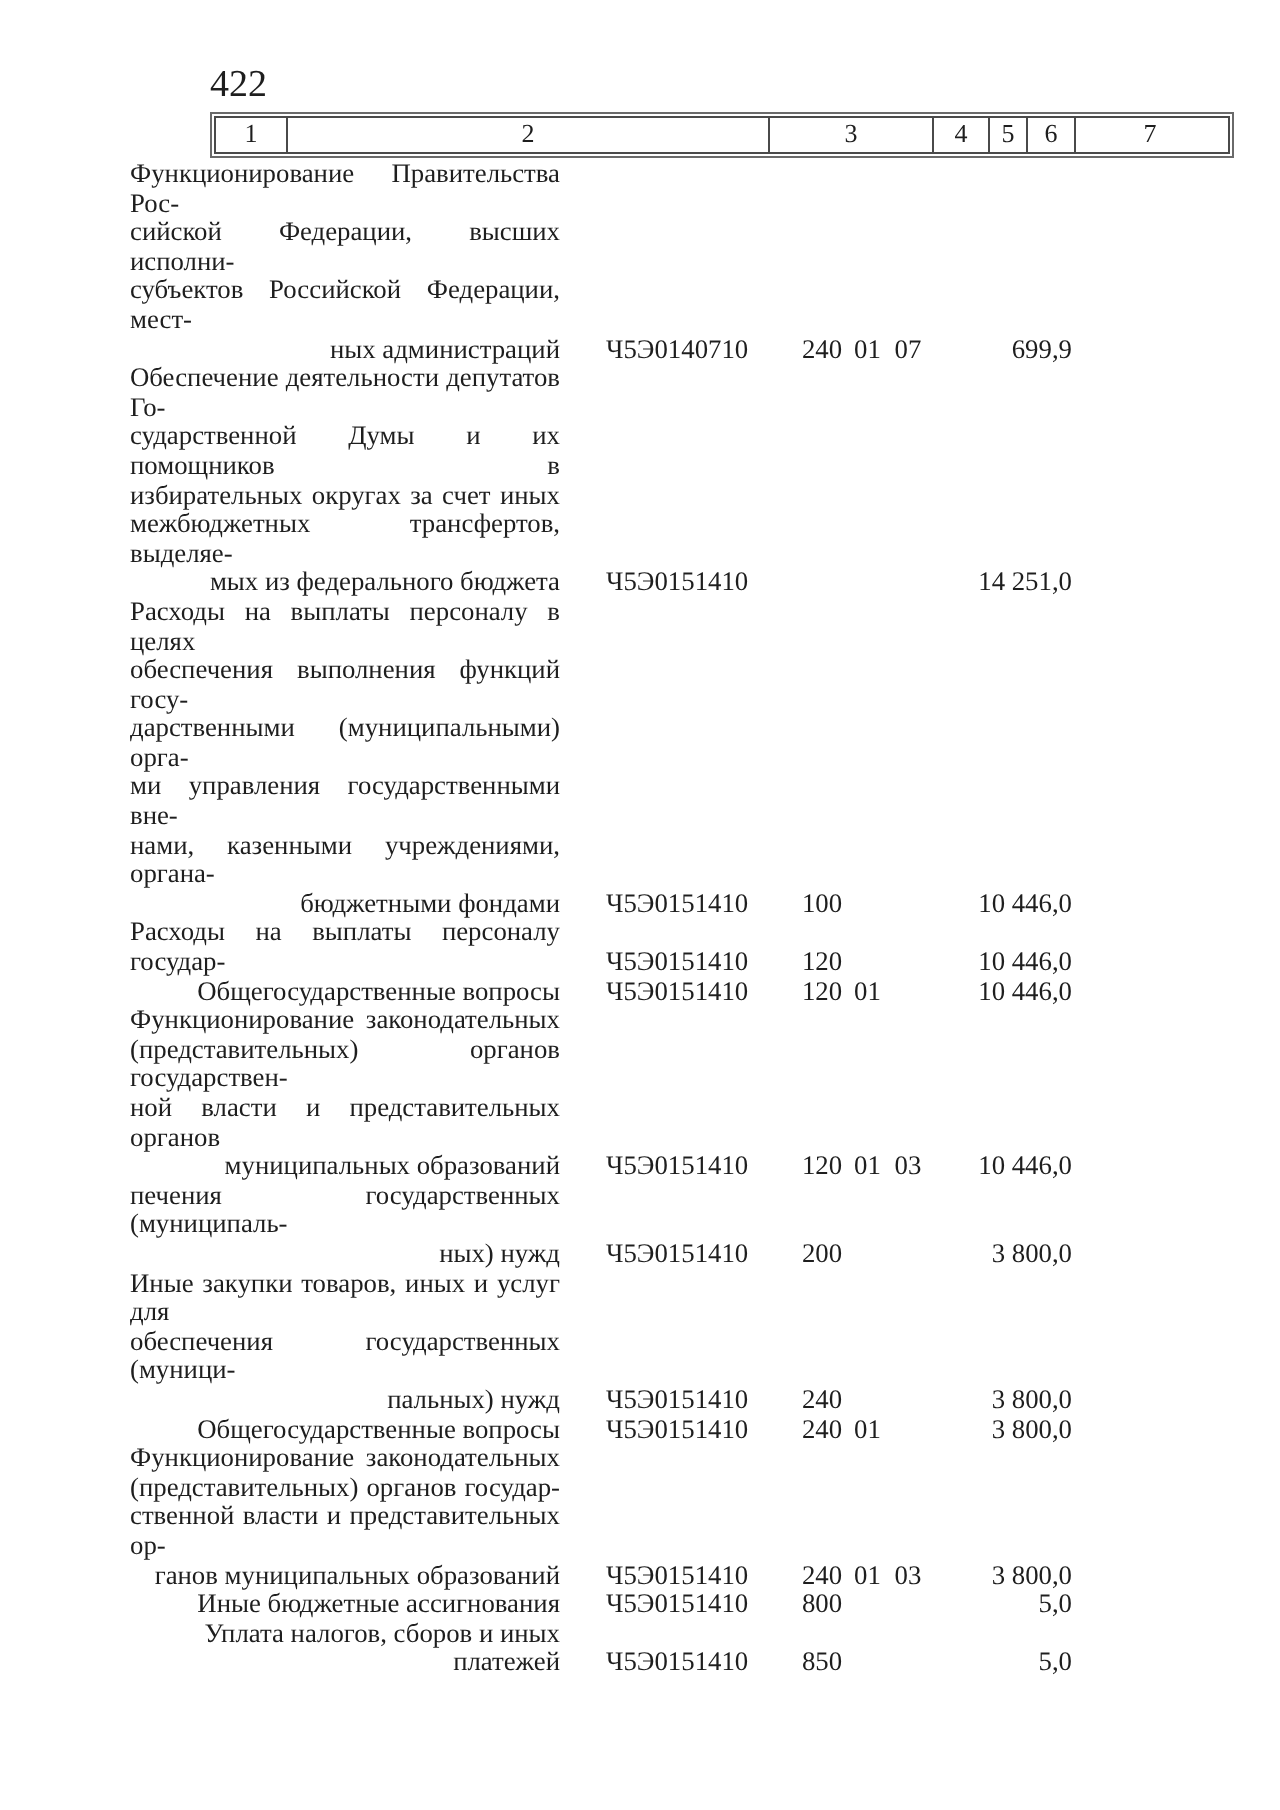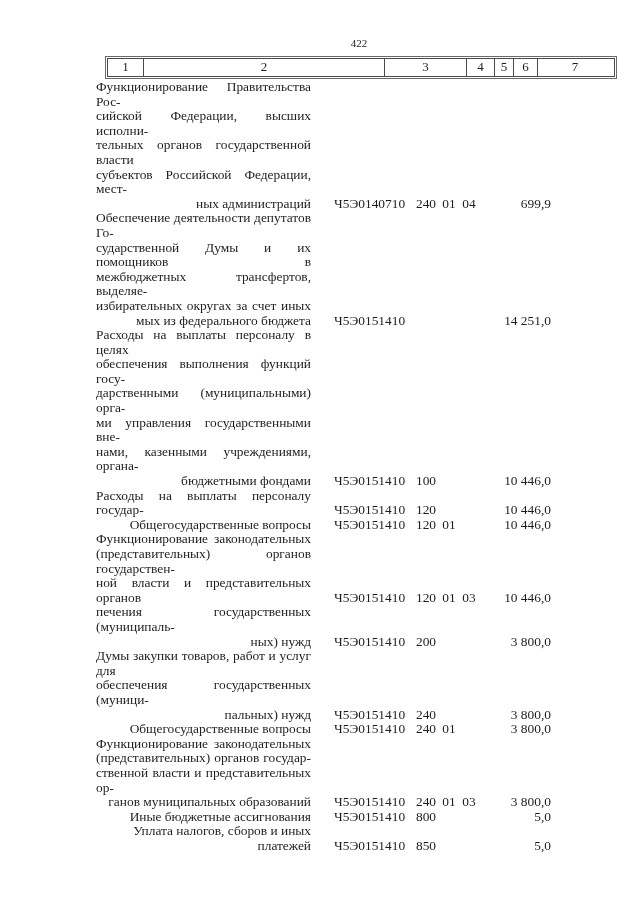--- a/index.html
+++ b/index.html
@@ -16,22 +16,21 @@
     height: 905px;
     font-family: "Liberation Serif", "DejaVu Serif", serif;
     color: #1e1e1e;
     font-size: 13.4px;
     line-height: 14.6px;
   }
   .pageno {
     margin-left: 105px;
     width: 508px;
     padding-top: 36px;
-    text-align: center;
-    font-size: 11px;
+    font-size: 19px;
     line-height: 14px;
   }
   
   .hdr-wrap {
     margin: 6px 0 1px 105px;
     width: 508px;
     border: 1px solid #6a6a6a;
     padding: 1px;
     box-sizing: content-box;
   }
@@ -57,42 +56,42 @@
   .hc5 { width: 19px; }
   .hc6 { width: 24px; }
   .hc7 { width: 74px; }
   
   .tbody { margin-top: 1px; }
   .row {
     display: flex;
     align-items: flex-end;
   }
   .c2 {
-    margin-left: 96px;
+    margin-left: 65px;
     width: 215px;
     flex: 0 0 auto;
   }
   .c2 .jl { text-align: justify; text-align-last: justify; }
   .c2 .ll { text-align: right; }
   .c3 {
     margin-left: 23px;
     width: 70px;
     flex: 0 0 auto;
     white-space: nowrap;
   }
   .c4 {
-    margin-left: 10px;
+    margin-left: 26px;
     width: 24px;
     text-align: center;
     flex: 0 0 auto;
   }
   .c5 {
     margin-left: 4px;
     width: 14px;
-    text-align: center;
+    text-align: left;
     flex: 0 0 auto;
   }
   .c6 {
     margin-left: 5px;
     width: 16px;
     text-align: center;
     flex: 0 0 auto;
   }
   .c7 {
     width: 74px;
@@ -118,36 +117,35 @@
       <div class="hc hc6">6</div>
       <div class="hc hc7">7</div>
     </div>
   </div>
 
   <div class="tbody">
       <div class="row">
         <div class="c2">
           <div class="jl">Функционирование Правительства Рос-</div>
           <div class="jl">сийской Федерации, высших исполни-</div>
-          <div class="jl">тельных органов государственной власти</div>
           <div class="jl">субъектов Российской Федерации, мест-</div>
           <div class="ll">ных администраций</div>
         </div>
         <div class="c3">Ч5Э0140710</div>
         <div class="c4">240</div>
         <div class="c5">01</div>
-        <div class="c6">04</div>
+        <div class="c6">07</div>
         <div class="c7">699,9</div>
       </div>
       <div class="row">
         <div class="c2">
           <div class="jl">Обеспечение деятельности депутатов Го-</div>
           <div class="jl">сударственной Думы и их помощников в</div>
+          <div class="jl">избирательных округах за счет иных</div>
           <div class="jl">межбюджетных трансфертов, выделяе-</div>
-          <div class="jl">избирательных округах за счет иных</div>
           <div class="ll">мых из федерального бюджета</div>
         </div>
         <div class="c3">Ч5Э0151410</div>
         <div class="c4"></div>
         <div class="c5"></div>
         <div class="c6"></div>
         <div class="c7">14 251,0</div>
       </div>
       <div class="row">
         <div class="c2">
@@ -182,41 +180,42 @@
         <div class="c4">120</div>
         <div class="c5">01</div>
         <div class="c6"></div>
         <div class="c7">10 446,0</div>
       </div>
       <div class="row">
         <div class="c2">
           <div class="jl">Функционирование законодательных</div>
           <div class="jl">(представительных) органов государствен-</div>
           <div class="jl">ной власти и представительных органов</div>
+          <div class="ll">муниципальных образований</div>
         </div>
         <div class="c3">Ч5Э0151410</div>
         <div class="c4">120</div>
         <div class="c5">01</div>
         <div class="c6">03</div>
         <div class="c7">10 446,0</div>
       </div>
       <div class="row">
         <div class="c2">
           <div class="jl">печения государственных (муниципаль-</div>
           <div class="ll">ных) нужд</div>
         </div>
         <div class="c3">Ч5Э0151410</div>
         <div class="c4">200</div>
         <div class="c5"></div>
         <div class="c6"></div>
         <div class="c7">3 800,0</div>
       </div>
       <div class="row">
         <div class="c2">
-          <div class="jl">Думы закупки товаров, работ и услуг для</div>
+          <div class="jl">Иные закупки товаров, иных и услуг для</div>
           <div class="jl">обеспечения государственных (муници-</div>
           <div class="ll">пальных) нужд</div>
         </div>
         <div class="c3">Ч5Э0151410</div>
         <div class="c4">240</div>
         <div class="c5"></div>
         <div class="c6"></div>
         <div class="c7">3 800,0</div>
       </div>
       <div class="row">

